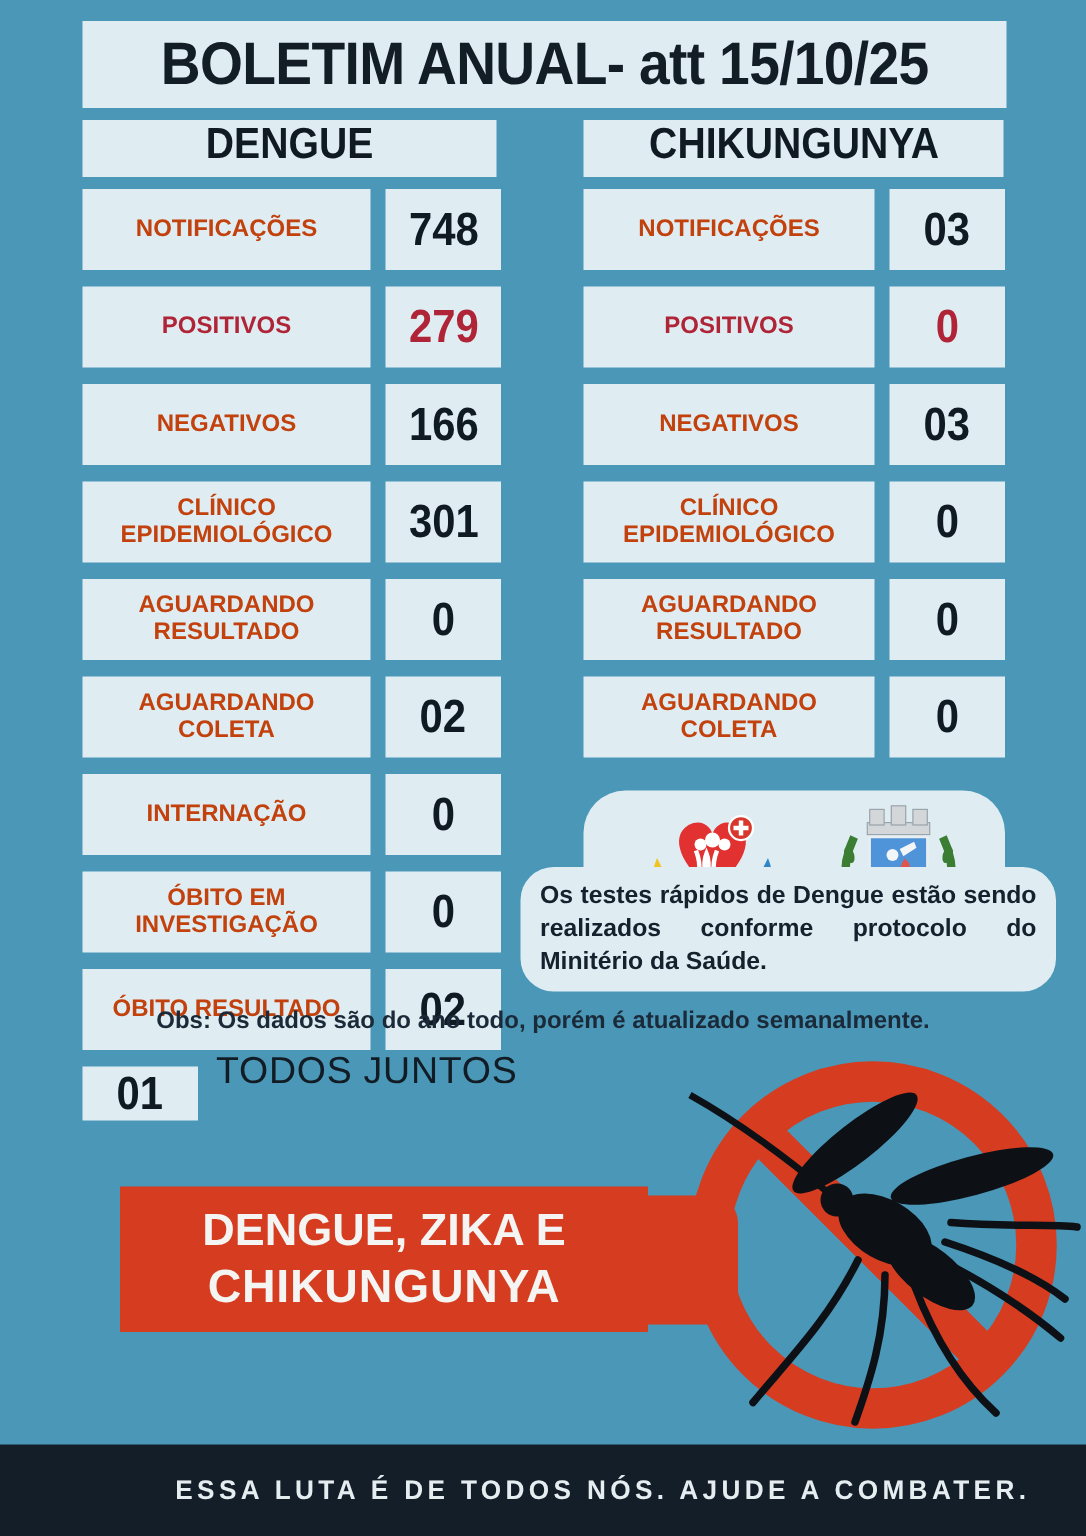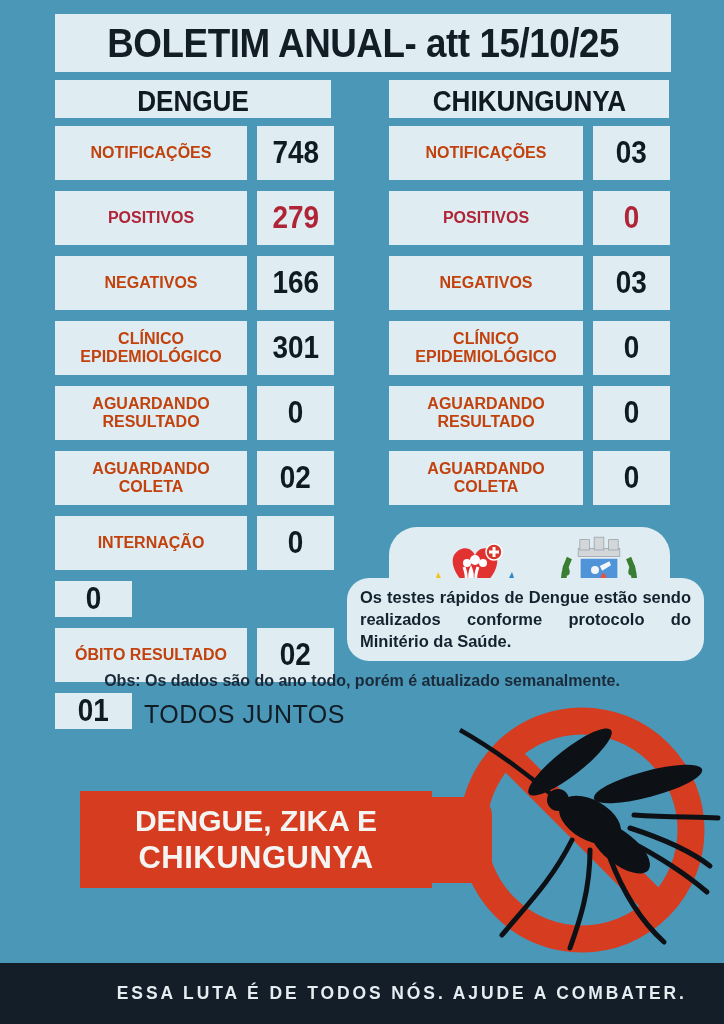--- a/index.html
+++ b/index.html
@@ -9,21 +9,21 @@
     font-family:"Liberation Sans",sans-serif;
     -webkit-font-smoothing:antialiased;
   }
   .panel{background:var(--panel,#dfedf3);}
   
   .title-box{position:absolute;left:55px;top:14px;width:616px;height:58px;
     display:flex;align-items:center;justify-content:center;}
   .title-text{font-size:40px;font-weight:800;color:#121d26;white-space:nowrap;
     transform:scaleX(.92);letter-spacing:-.5px;}
   
-  .col-header{position:absolute;top:80px;height:38px;display:flex;align-items:flex-end;justify-content:center;}
+  .col-header{position:absolute;top:80px;height:38px;display:flex;align-items:flex-start;justify-content:center;}
   .col-header .hdr{font-size:29px;font-weight:800;color:#101a22;white-space:nowrap;transform:scaleX(.9);}
   .col-header.left{left:55px;width:276px;}
   .col-header.right{left:389px;width:280px;}
   
   .stats-col{position:absolute;top:126px;display:flex;flex-direction:column;gap:11px;}
   .stats-col.left{left:55px;width:279px;}
   .stats-col.right{left:389px;width:281px;}
   .stat-row{display:flex;gap:10px;align-items:stretch;}
   .stat-label-box{flex:1;min-height:42px;display:flex;align-items:center;justify-content:center;
     text-align:center;padding:6px 8px;font-size:16px;font-weight:800;color:#c2410c;line-height:1.12;}
@@ -123,20 +123,21 @@
   </div>
 
   <div class="stat-row">
     <div class="stat-label-box panel">INTERNAÇÃO</div>
     <div class="stat-value-box panel">
           <span>0</span>
         </div>
   </div>
 
   <div class="stat-row">
+    <div class="stat-label-box panel">ÓBITO EM INVESTIGAÇÃO</div>
     <div class="stat-value-box panel">
           <span>0</span>
         </div>
   </div>
 
   <div class="stat-row">
     <div class="stat-label-box panel">ÓBITO RESULTADO</div>
     <div class="stat-value-box panel">
           <span>02</span>
         </div>

